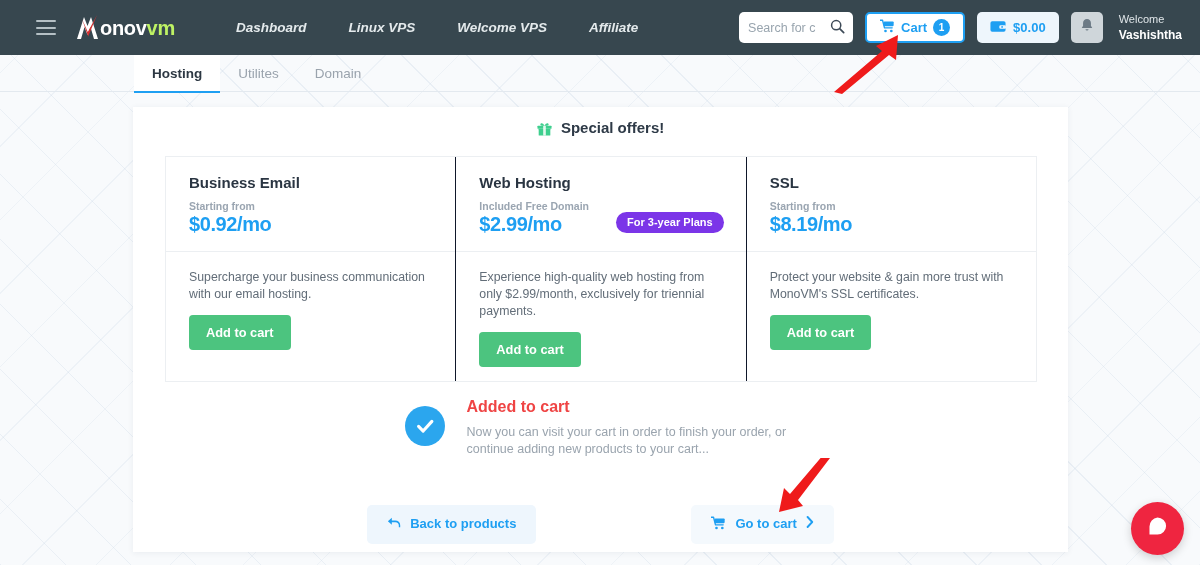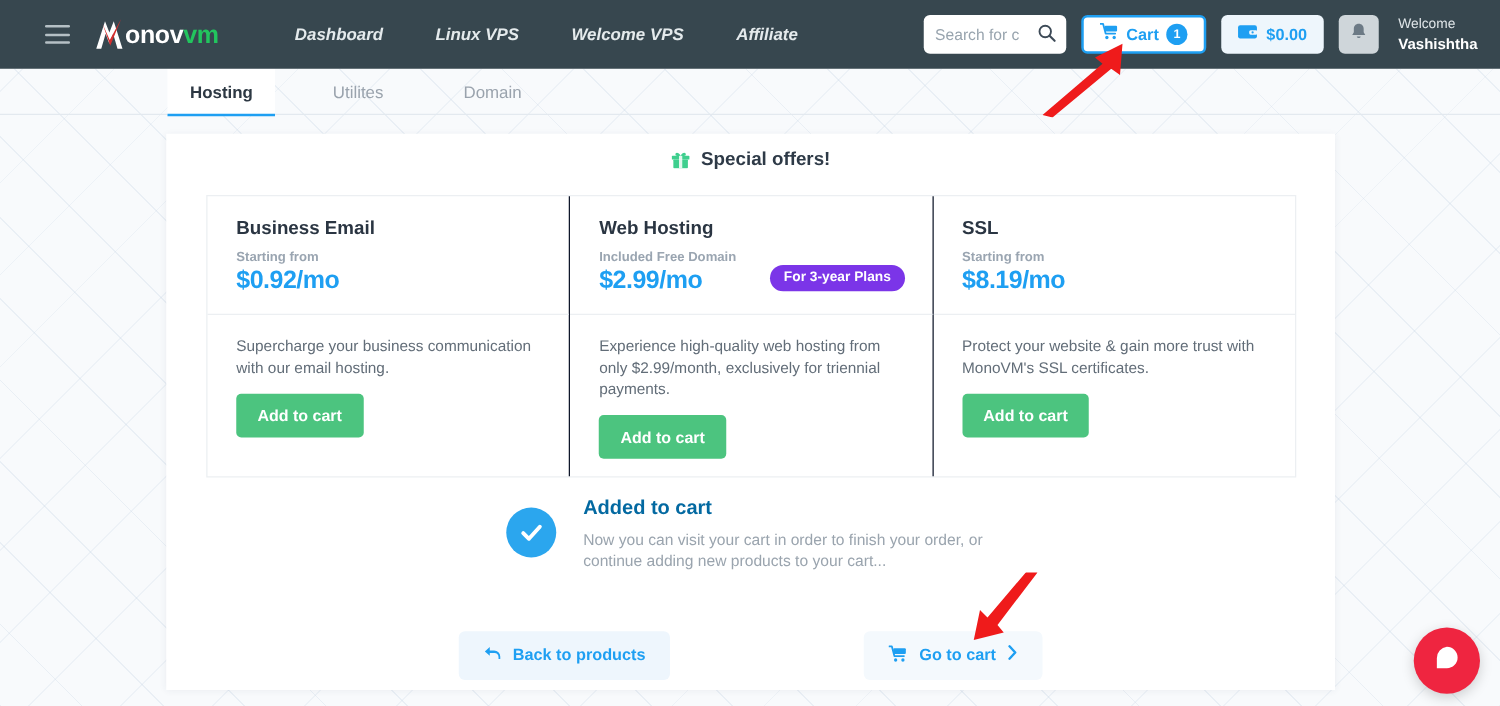--- a/index.html
+++ b/index.html
@@ -50,21 +50,21 @@
     height: 30px;
     cursor: pointer;
   }
   .logo-mark { position: relative; width: 27px; height: 26px; margin-right: -1px; }
   .logo-text {
     font-size: 20px; font-weight: bold; letter-spacing: -.3px;
     font-family: "Liberation Sans", sans-serif;
     line-height: 26px;
   }
   .logo-text .w { color: #ffffff; }
-  .logo-text .r { color: #22c55e; }
+  .logo-text .r { color: #bef264; }
 
   .nav { display: flex; margin-left: 40px; }
   .nav a {
     color: #e4eaec;
     font-size: 13.5px;
     font-weight: bold;
     text-decoration: none;
     padding: 0 21px;
     line-height: 55px;
     cursor: pointer;
@@ -145,21 +145,20 @@
   .welcome .l2 { font-size: 12px; font-weight: bold; display: block; margin-top: 3px; }
 
   
   .tabbar {
     position: absolute;
     top: 55px; left: 0;
     width: 1200px; height: 37px;
     border-bottom: 1px solid #e3e9ef;
     display: flex;
     z-index: 10;
-    gap: 28px;
   }
   .tab {
     height: 37px;
     line-height: 37px;
     padding: 0 18px;
     font-size: 13.5px;
     color: #9aa3ad;
     cursor: pointer;
     position: relative;
   }
@@ -264,21 +263,21 @@
   }
   .added-inner { display: flex; align-items: flex-start; gap: 22px; }
   .check-circle {
     width: 40px; height: 40px;
     border-radius: 50%;
     background: #2ba6ee;
     display: flex; align-items: center; justify-content: center;
     margin-top: 8px;
     flex: none;
   }
-  .added-title { font-size: 16px; font-weight: bold; color: #0369a1; }
+  .added-title { font-size: 16px; font-weight: bold; color: #ef4444; }
   .added-desc {
     margin-top: 8px;
     font-size: 12.5px;
     color: #9aa4ae;
     line-height: 17px;
     width: 330px;
   }
 
   
   .bottom-btns {

